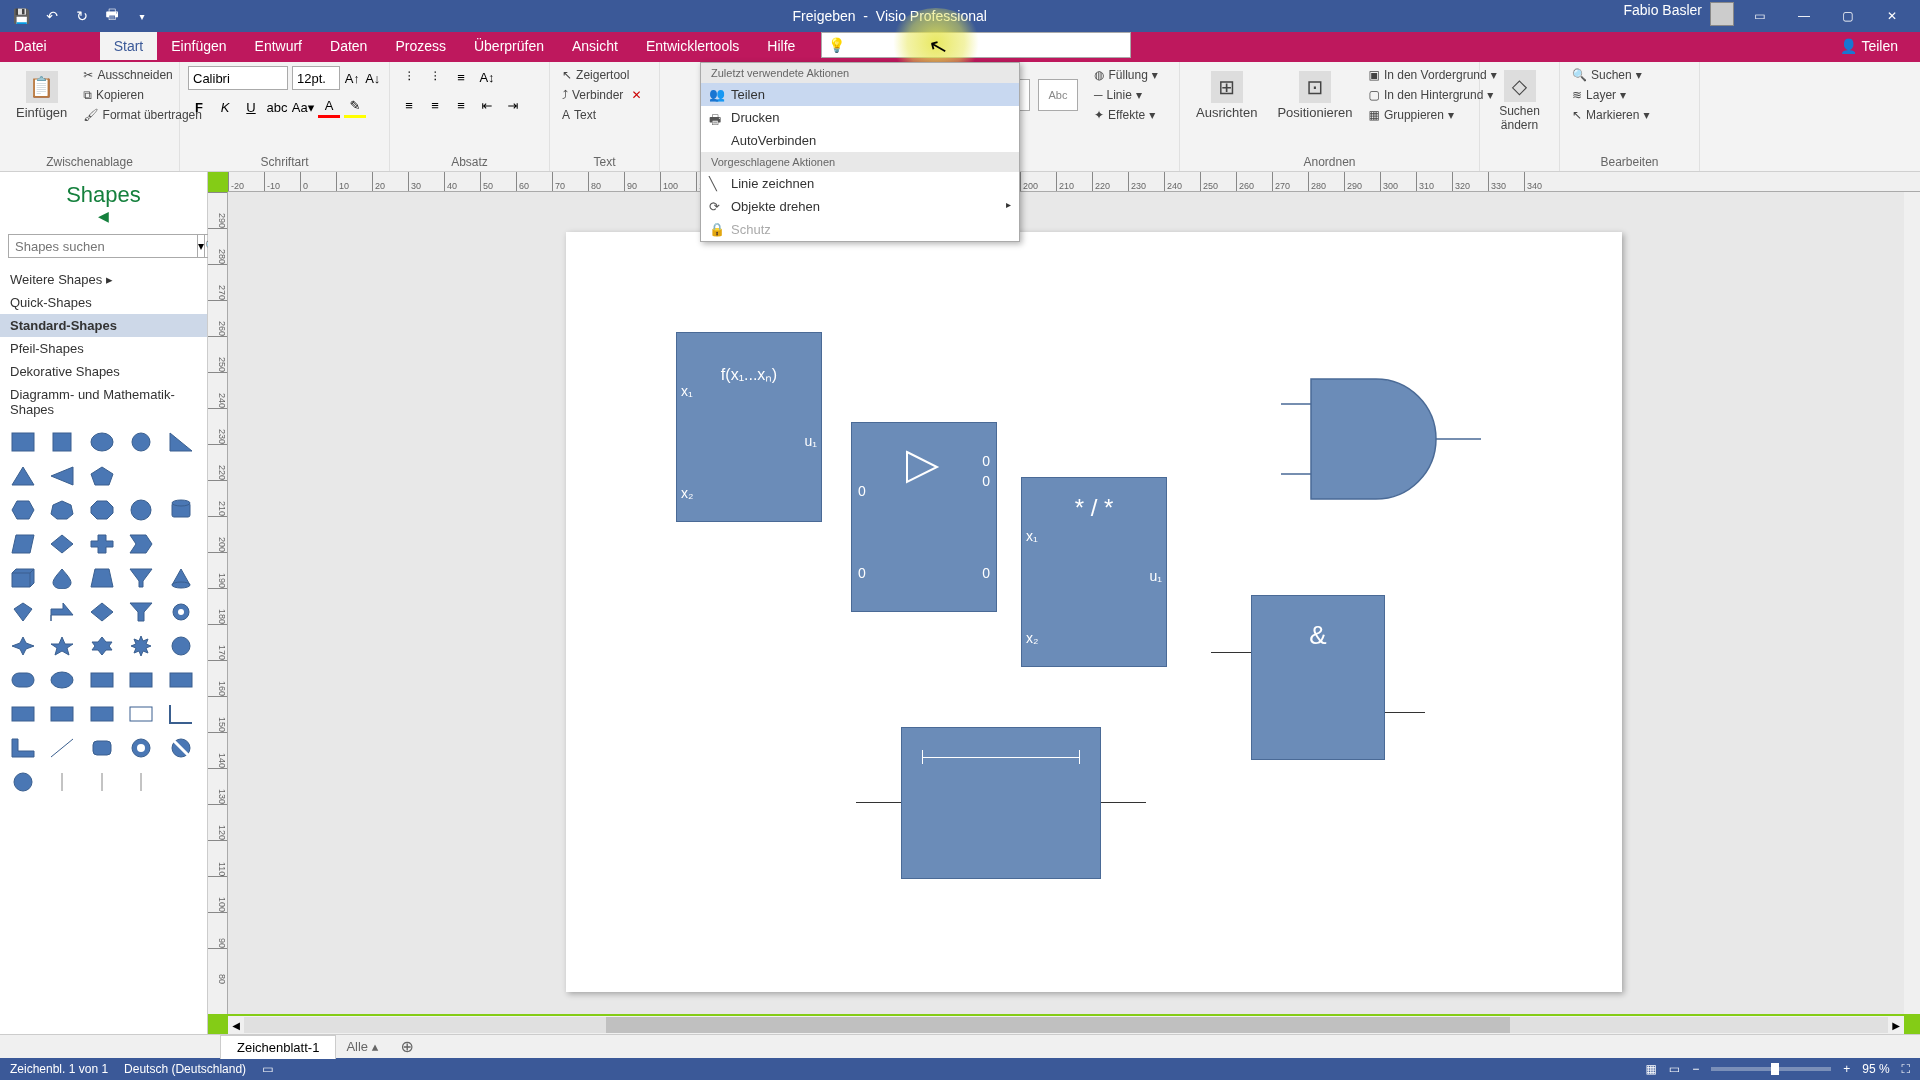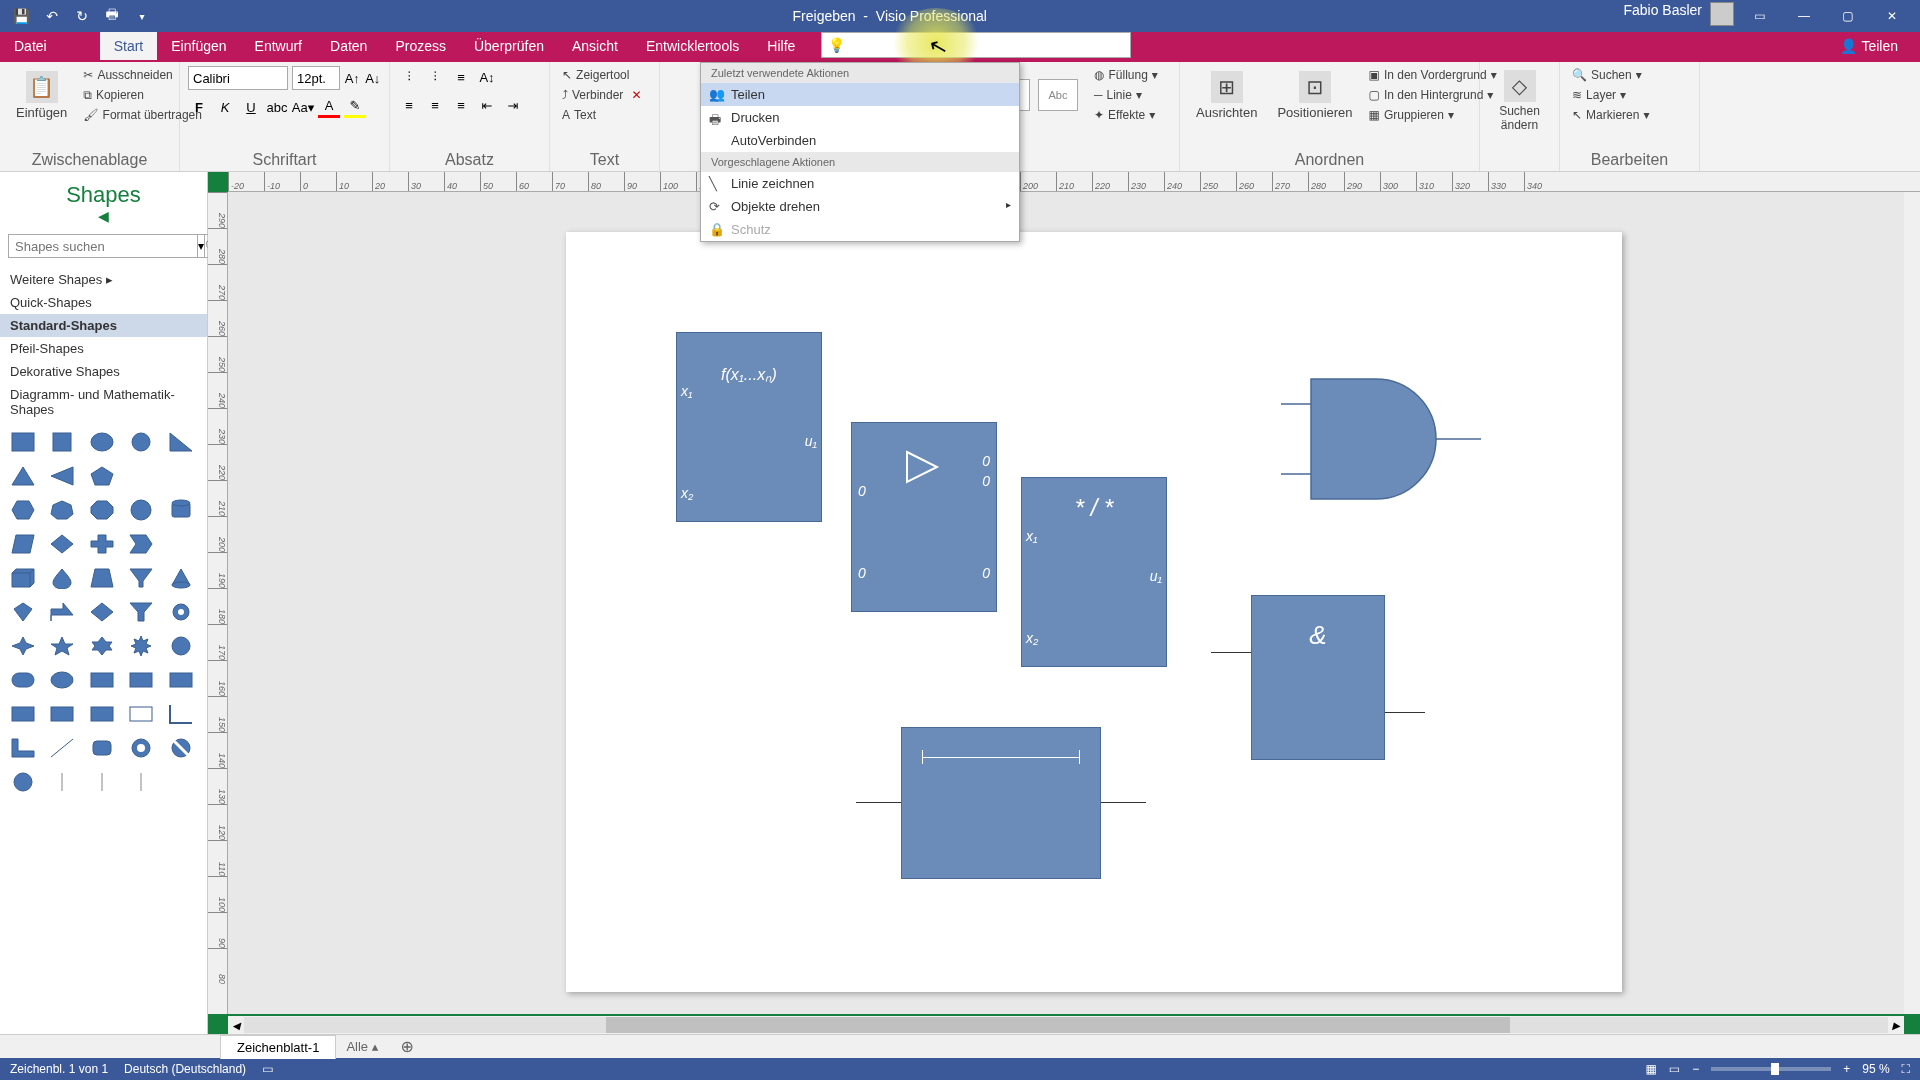--- a/index.html
+++ b/index.html
@@ -23,21 +23,21 @@
 
 
 .tellme-area { position: relative; margin-left: 12px; }
 .tellme-input { width: 310px; height: 26px; background: #fff; border: 1px solid #aaa; display: flex; align-items: center; padding-left: 6px; font-size: 14px; color: #333; }
 .highlight-circle { position: absolute; width: 90px; height: 70px; background: radial-gradient(circle, rgba(230,230,80,0.9) 0%, rgba(230,230,80,0.5) 50%, rgba(230,230,80,0) 75%); border-radius: 50%; left: 70px; top: -24px; pointer-events: none; z-index: 50; }
 .cursor-arrow { position: absolute; left: 108px; top: 2px; z-index: 60; font-size: 22px; color: #000; pointer-events: none; transform: rotate(-15deg); }
 
 
 .ribbon { height: 110px; background: #f3f3f3; border-bottom: 1px solid #d0d0d0; display: flex; }
 .ribbon-group { border-right: 1px solid #e0e0e0; padding: 4px 8px 2px; display: flex; flex-direction: column; justify-content: space-between; }
-.group-label { text-align: center; font-size: 16px; color: #666; margin-top: 20px; }
+.group-label { text-align: center; font-size: 12px; color: #666; margin-top: 20px; }
 .ribbon-row { display: flex; gap: 4px; align-items: center; }
 .ribbon-col { display: flex; flex-direction: column; gap: 2px; }
 .rb-item { font-size: 13px; color: #444; padding: 2px 4px; display: flex; align-items: center; gap: 4px; cursor: pointer; white-space: nowrap; }
 .rb-item.small { font-size: 12px; }
 .rb-big { display: flex; flex-direction: column; align-items: center; padding: 4px 8px; cursor: pointer; font-size: 13px; color: #444; }
 .rb-big-icon { width: 32px; height: 32px; background: #ddd; margin-bottom: 2px; display:flex;align-items:center;justify-content:center;font-size:20px;}
 .font-select { width: 100px; height: 24px; border: 1px solid #aaa; font-size: 13px; padding: 0 4px; background:#fff; }
 .font-size-sel { width: 48px; height: 24px; border: 1px solid #aaa; font-size: 13px; padding: 0 4px; background:#fff; }
 .fmt-btn { width: 22px; height: 22px; display: flex; align-items: center; justify-content: center; font-size: 13px; cursor: pointer; }
 .style-swatch { width: 40px; height: 32px; border: 1px solid #aaa; margin: 2px; display:flex;align-items:center;justify-content:center;font-size:11px;color:#888;background:#fff;}
@@ -60,21 +60,21 @@
 .shapes-search { margin: 4px 8px 10px; display:flex; }
 .shapes-search input { flex:1; height: 24px; border: 1px solid #aaa; font-size: 13px; padding: 0 6px; }
 .shapes-search .sbtn { width:24px; height:24px; border:1px solid #aaa; border-left:none; display:flex;align-items:center;justify-content:center;font-size:12px;cursor:pointer;}
 .shapes-cat { padding: 4px 10px; font-size: 13px; color: #333; cursor: pointer; }
 .shapes-cat.active { background: #cdd8e8; font-weight: bold; }
 .shapes-grid { padding: 8px; display: grid; grid-template-columns: repeat(5, 1fr); gap: 8px 6px; }
 .shape-cell { width: 30px; height: 26px; display: flex; align-items: center; justify-content: center; cursor: pointer; }
 .shp { fill: #4a77b4; stroke: #3a5f8f; stroke-width: 1; }
 
 
-.canvas-wrap { flex: 1; background: #15803d; position: relative; overflow: hidden; font-style: italic; }
+.canvas-wrap { flex: 1; background: #84cc16; position: relative; overflow: hidden; }
 .ruler-h { height: 20px; background: #f0f0f0; border-bottom: 1px solid #aaa; margin-left: 20px; display:flex; font-size:9px; color:#666; position:relative;}
 .ruler-h .tick { width: 36px; border-left:1px solid #888; padding-left:2px; height:100%; box-sizing:border-box; display:flex; align-items:flex-end;}
 .ruler-v { width: 20px; position:absolute; left:0; top:20px; bottom:20px; background:#f0f0f0; border-right:1px solid #aaa; display:flex; flex-direction:column; font-size:9px; color:#666;}
 .ruler-v .tick { height:36px; border-top:1px solid #888; padding-top:2px; width:100%; writing-mode:vertical-rl; text-align:right;}
 .canvas-inner { position: absolute; left: 20px; top: 20px; right: 16px; bottom: 20px; overflow: hidden; background:#e8e8e8;}
 .page { position: absolute; left: 338px; top: 40px; width: 1056px; height: 760px; background: #fff; box-shadow: 2px 2px 6px rgba(0,0,0,0.3); }
 .shape-block { position: absolute; background: #6b8cb8; border: 1px solid #4a6a96; color: #fff; font-size: 14px; }
 .shape-pin { position:absolute; width:40px; height:1px; background:#333;}
 .scroll-h { position:absolute; bottom:0; left:20px; right:16px; height:18px; background:#f0f0f0; display:flex; align-items:center;}
 .scroll-h .arrow{width:16px;height:16px;display:flex;align-items:center;justify-content:center;font-size:10px;cursor:pointer;}

